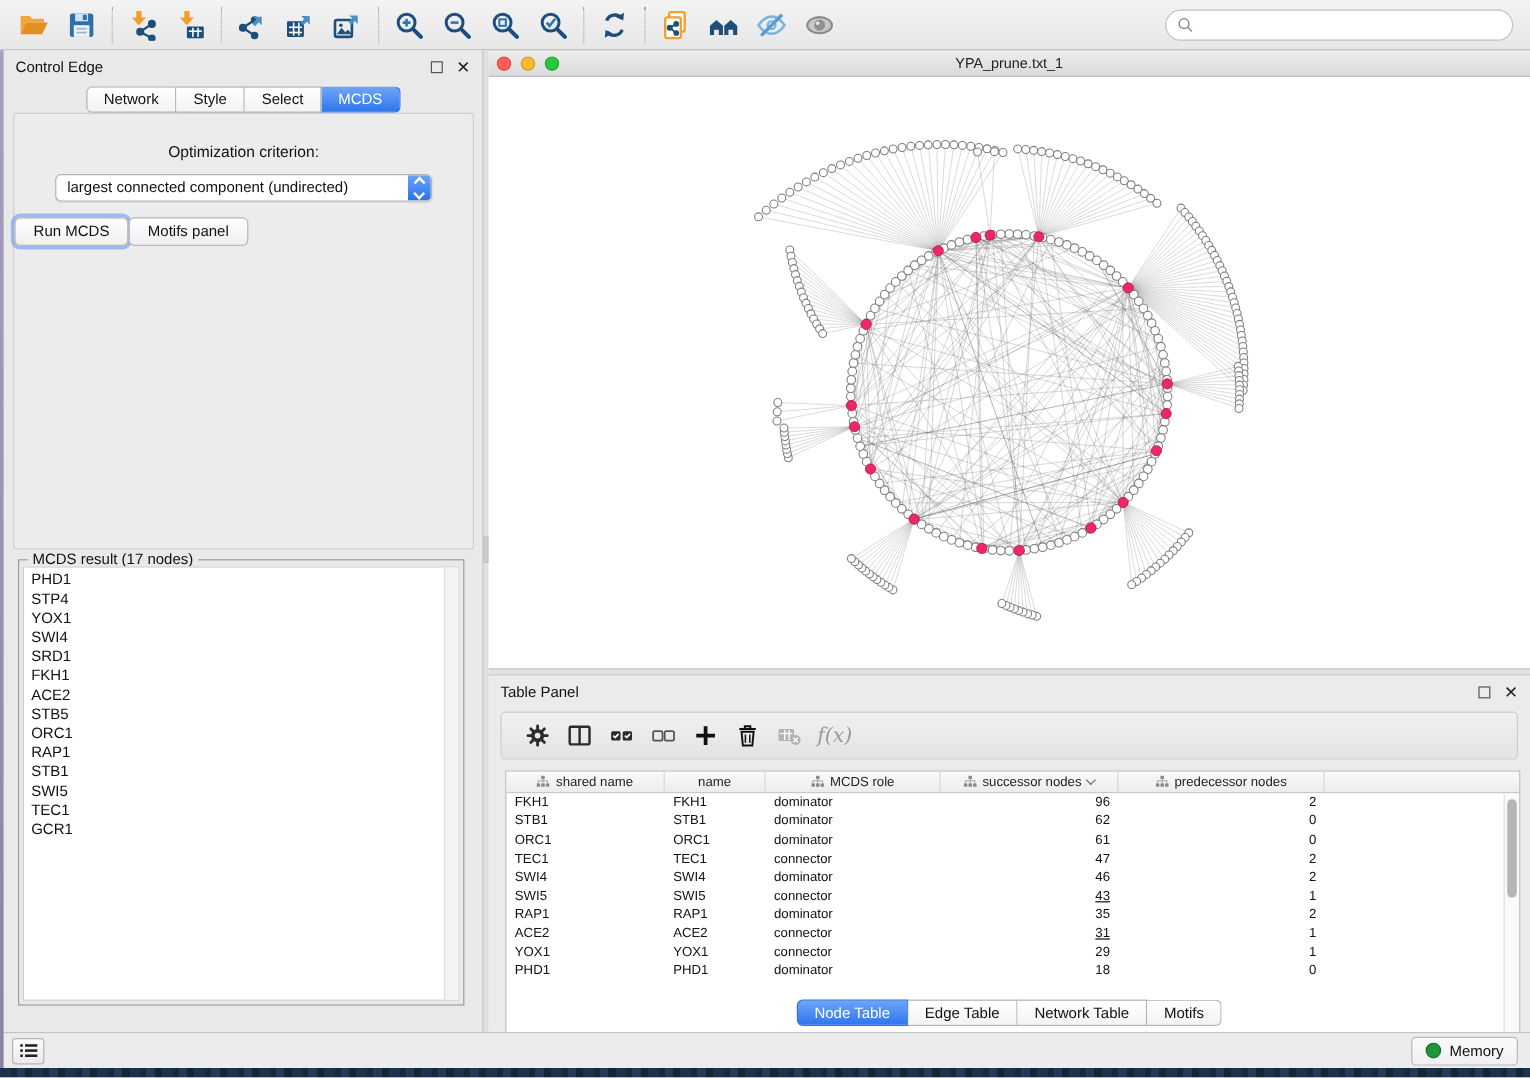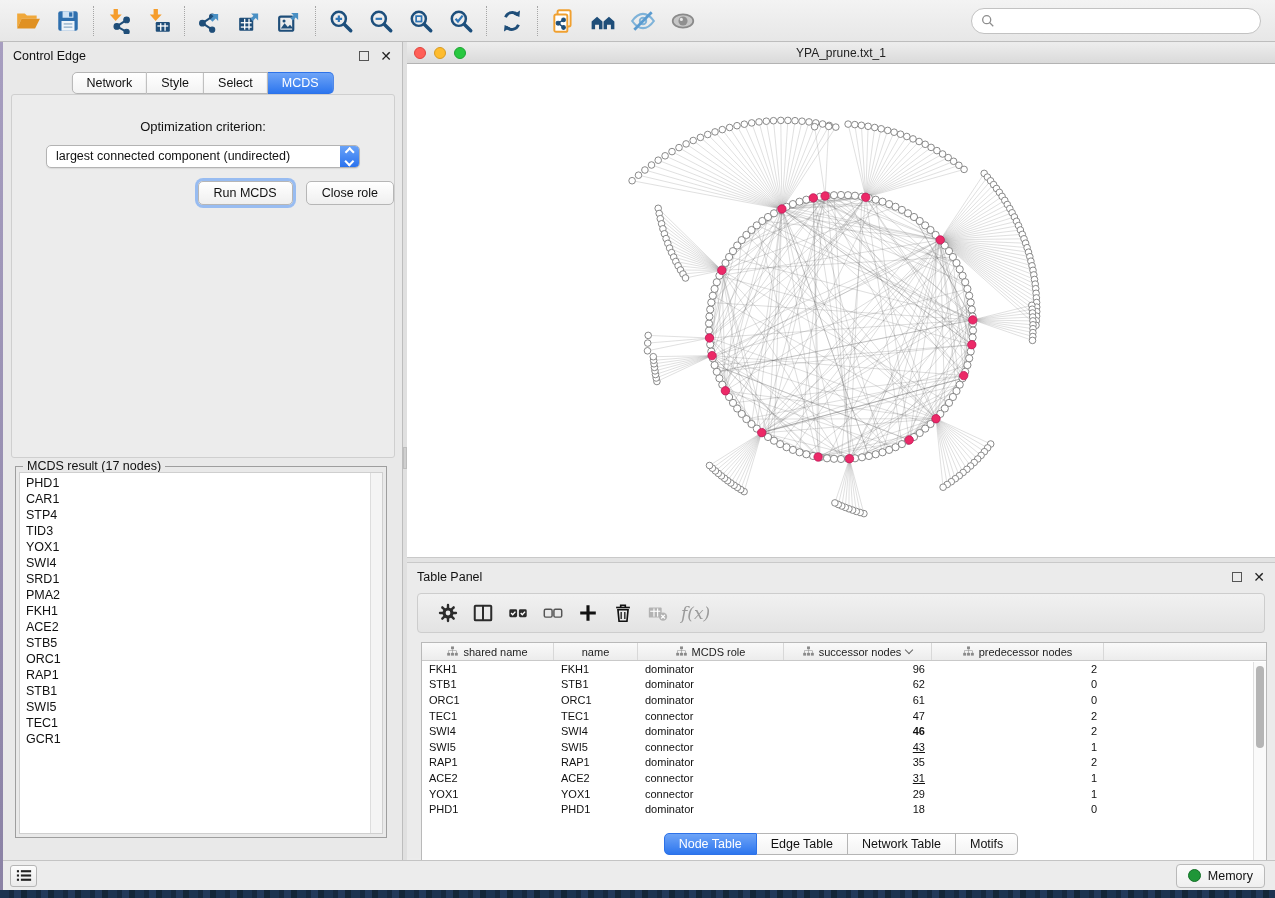--- a/index.html
+++ b/index.html
@@ -34,21 +34,21 @@
   .cp-inner{position:absolute;left:8px;top:52px;width:384px;height:364px;background:#ececec;border:1px solid #cfcfcf;border-radius:3px}
   .opt-label{margin-top:24px;text-align:center;font-size:13px;color:#111}
   .dropdown{margin:11px auto 0;width:314px;height:23px;background:#fff;border:1px solid #b3b3b3;border-radius:5px;
     display:flex;overflow:hidden;box-shadow:0 1px 1px rgba(0,0,0,.08)}
   .dd-text{flex:1;font-size:12.5px;line-height:21px;padding:0 9px;white-space:nowrap;color:#111}
   .dd-stepper{width:19px;background:linear-gradient(#6aa3f8,#2a72ee);display:flex;flex-direction:column;
     align-items:center;justify-content:center;gap:2px}
   .dd-stepper i{display:block;width:7px;height:7px;border:solid #fff;border-width:0 2px 2px 0}
   .dd-stepper i.up{transform:rotate(-135deg);margin-top:3px}
   .dd-stepper i.down{transform:rotate(45deg);margin-bottom:3px}
-  .btn-row{display:flex;justify-content:flex-end;gap:13px;margin-top:13px}
+  .btn-row{display:flex;justify-content:flex-start;gap:0;margin-top:13px}
   .btn{height:24px;padding:0 15px;background:linear-gradient(#ffffff,#efefef);border:1px solid #b6b6b6;border-radius:5px;
     font-size:12.5px;color:#111;display:flex;align-items:center}
   .btn.focused{box-shadow:0 0 0 3px rgba(96,156,245,.6)}
   .result-box{position:absolute;left:12px;top:424px;width:372px;height:372px;border:1px solid #9e9e9e}
   .result-legend{position:absolute;top:-8px;left:7px;background:#e9e9e9;padding:0 4px;font-size:12.5px;color:#111}
   .result-list{position:absolute;left:3px;right:3px;top:5px;bottom:3px;background:#fff;border:1px solid #cfcfcf;display:flex}
   .result-list ul{flex:1;list-style:none;padding:2px 0 0 6px}
   .result-list li{font-size:12.5px;line-height:16px;color:#111}
   .list-scroll{width:12px;background:#f4f4f4;border-left:1px solid #ddd}
 
@@ -268,36 +268,33 @@
         <span class="dd-stepper">
               <i class="up"></i>
               <i class="down"></i>
             </span>
       </div>
       <div class="btn-row">
         <div class="btn focused">
               <span>Run MCDS</span>
             </div>
         <div class="btn">
-              <span>Close role</span>
+              <span>Motifs panel</span>
             </div>
       </div>
     </div>
     <div class="result-box">
       <span class="result-legend">MCDS result (17 nodes)</span>
       <div class="result-list">
         <ul>
               <li>PHD1</li>
-              <li>CAR1</li>
               <li>STP4</li>
-              <li>TID3</li>
               <li>YOX1</li>
               <li>SWI4</li>
               <li>SRD1</li>
-              <li>PMA2</li>
               <li>FKH1</li>
               <li>ACE2</li>
               <li>STB5</li>
               <li>ORC1</li>
               <li>RAP1</li>
               <li>STB1</li>
               <li>SWI5</li>
               <li>TEC1</li>
               <li>GCR1</li>
             </ul>
@@ -1166,21 +1163,21 @@
               <div class="td" style="width: 132px;">TEC1</div>
               <div class="td" style="width: 84px;">TEC1</div>
               <div class="td" style="width: 146px;">connector</div>
               <div class="td num" style="width: 148px;">47</div>
               <div class="td num" style="width: 172px;">2</div>
             </div>
             <div class="tr">
               <div class="td" style="width: 132px;">SWI4</div>
               <div class="td" style="width: 84px;">SWI4</div>
               <div class="td" style="width: 146px;">dominator</div>
-              <div class="td num" style="width: 148px; font-weight: bold;">46</div>
+              <div class="td num" style="width: 148px;">46</div>
               <div class="td num" style="width: 172px;">2</div>
             </div>
             <div class="tr">
               <div class="td" style="width: 132px;">SWI5</div>
               <div class="td" style="width: 84px;">SWI5</div>
               <div class="td" style="width: 146px;">connector</div>
               <div class="td num" style="width: 148px; text-decoration: underline;">43</div>
               <div class="td num" style="width: 172px;">1</div>
             </div>
             <div class="tr">

